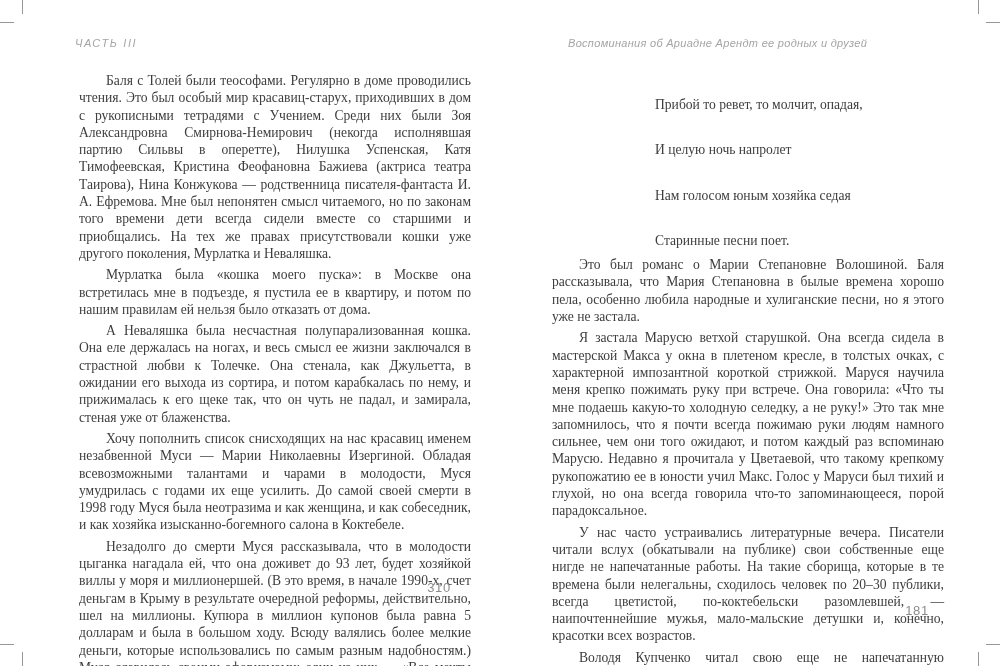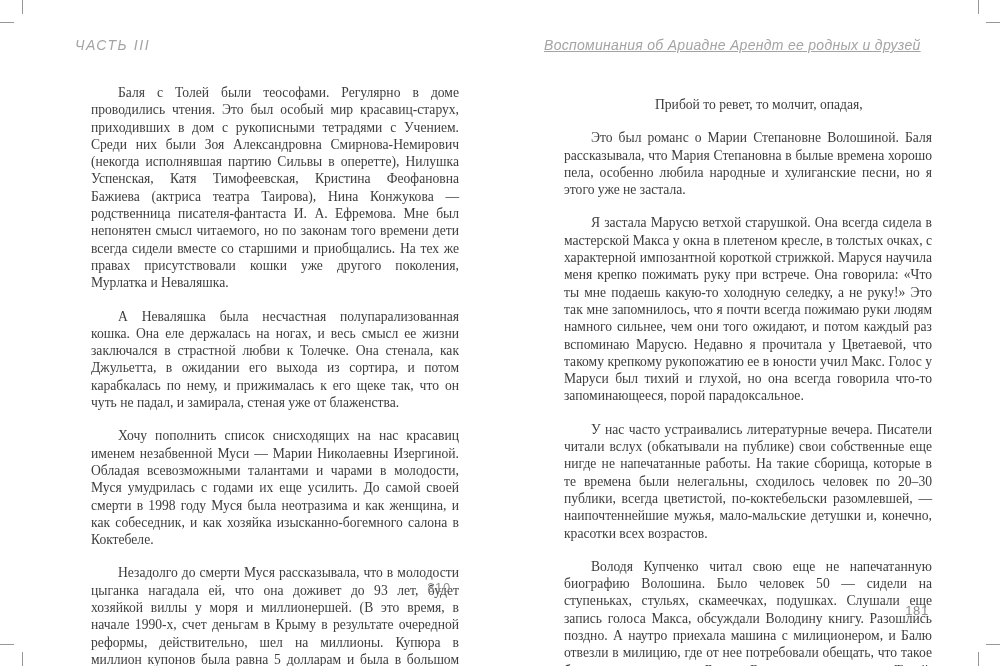--- a/index.html
+++ b/index.html
@@ -8,37 +8,37 @@
     background: #ffffff;
     position: relative;
     overflow: hidden;
     font-family: "Liberation Serif", serif;
   }
   .crop { position: absolute; background: #979797; }
   .running-head {
     position: absolute;
     font-family: "Liberation Sans", sans-serif;
     font-style: italic;
-    font-size: 14px;
+    font-size: 11px;
     color: #a4a4a4;
   }
   .running-head.left { left: 75px; top: 37px; letter-spacing: 1.6px; }
-  .running-head.right { left: 544px; top: 37px; letter-spacing: 0.3px; text-decoration: underline; }
+  .running-head.right { left: 568px; top: 37px; letter-spacing: 0.3px; }
   .body-text {
     position: absolute;
     width: 400px;
     text-align: justify;
     font-size: 13.6px;
     line-height: 17.3px;
     color: #3d3d3d;
     hyphens: auto;
   }
   .body-text.left-col  { left: 75px;  top: 68px; }
   .body-text.right-col { left: 548px; top: 68px; }
-  .body-text p { margin: 16px; text-indent: 27px; font-family: Liberation Serif, serif; }
+  .body-text p { margin: 4px; text-indent: 27px; font-family: Liberation Serif, serif; }
   .poem { margin: 2px 0 7px 107px; }
   .poem div { text-indent: 0; margin-top: 28px; }
   .page-number {
     position: absolute;
     font-family: "Liberation Sans", sans-serif;
     font-size: 13px;
     color: #8d8d8d;
     letter-spacing: 0.6px;
     width: 44px;
     text-align: center;
@@ -55,33 +55,37 @@
 <div class="crop" style="left:986px; top:22px; width:14px; height:1px;"></div>
 <div class="crop" style="left:22px; top:652px; width:1px; height:14px;"></div>
 <div class="crop" style="left:0; top:644px; width:14px; height:1px;"></div>
 <div class="crop" style="left:978px; top:652px; width:1px; height:14px;"></div>
 <div class="crop" style="left:986px; top:644px; width:14px; height:1px;"></div>
 
 <div class="running-head left">ЧАСТЬ III</div>
 
 <div class="body-text left-col">
   <p>Баля с Толей были теософами. Регулярно в доме проводились чтения. Это был особый мир красавиц-старух, приходивших в дом с рукописными тетрадями с Учением. Среди них были Зоя Александровна Смирнова-Немирович (некогда исполнявшая партию Сильвы в оперетте), Нилушка Успенская, Катя Тимофеевская, Кристина Феофановна Бажиева (актриса театра Таирова), Нина Конжукова — родственница писателя-фантаста И. А. Ефремова. Мне был непонятен смысл читаемого, но по законам того времени дети всегда сидели вместе со старшими и приобщались. На тех же правах присутствовали кошки уже другого поколения, Мурлатка и Неваляшка.</p>
+  <p>Мурлатка была «кошка моего пуска»: в Москве она встретилась мне в подъезде, я пустила ее в квартиру, и потом по нашим правилам ей нельзя было отказать от дома.</p>
   <p>А Неваляшка была несчастная полупарализованная кошка. Она еле держалась на ногах, и весь смысл ее жизни заключался в страстной любви к Толечке. Она стенала, как Джульетта, в ожидании его выхода из сортира, и потом карабкалась по нему, и прижималась к его щеке так, что он чуть не падал, и замирала, стеная уже от блаженства.</p>
   <p>Хочу пополнить список снисходящих на нас красавиц именем незабвенной Муси — Марии Николаевны Изергиной. Обладая всевозможными талантами и чарами в молодости, Муся умудрилась с годами их еще усилить. До самой своей смерти в 1998 году Муся была неотразима и как женщина, и как собеседник, и как хозяйка изысканно-богемного салона в Коктебеле.</p>
   <p>Незадолго до смерти Муся рассказывала, что в молодости цыганка нагадала ей, что она доживет до 93 лет, будет хозяйкой виллы у моря и миллионершей. (В это время, в начале 1990-х, счет деньгам в Крыму в результате очередной реформы, действительно, шел на миллионы. Купюра в миллион купонов была равна 5 долларам и была в большом ходу. Всюду валялись более мелкие деньги, которые использовались по самым разным надобностям.) Муся славилась своими афоризмами; один из них — «Все мечты сбываются, но тогда, когда это уже не нужно».</p>
 
 </div>
 
 <div class="page-number left">310</div>
 
 <div class="running-head right">Воспоминания об Ариадне Арендт ее родных и друзей</div>
 
 <div class="body-text right-col">
   <div class="poem">
     <div>Прибой то ревет, то молчит, опадая,</div>
+    <div>И целую ночь напролет</div>
+    <div>Нам голосом юным хозяйка седая</div>
+    <div>Старинные песни поет.</div>
   </div>
   <p>Это был романс о Марии Степановне Волошиной. Баля рассказывала, что Мария Степановна в былые времена хорошо пела, особенно любила народные и хулиганские песни, но я этого уже не застала.</p>
   <p>Я застала Марусю ветхой старушкой. Она всегда сидела в мастерской Макса у окна в плетеном кресле, в толстых очках, с характерной импозантной короткой стрижкой. Маруся научила меня крепко пожимать руку при встрече. Она говорила: «Что ты мне подаешь какую-то холодную селедку, а не руку!» Это так мне запомнилось, что я почти всегда пожимаю руки людям намного сильнее, чем они того ожидают, и потом каждый раз вспоминаю Марусю. Недавно я прочитала у Цветаевой, что такому крепкому рукопожатию ее в юности учил Макс. Голос у Маруси был тихий и глухой, но она всегда говорила что-то запоминающееся, порой парадоксальное.</p>
   <p>У нас часто устраивались литературные вечера. Писатели читали вслух (обкатывали на публике) свои собственные еще нигде не напечатанные работы. На такие сборища, которые в те времена были нелегальны, сходилось человек по 20–30 публики, всегда цветистой, по-коктебельски разомлевшей, — наипочтеннейшие мужья, мало-мальские детушки и, конечно, красотки всех возрастов.</p>
   <p>Володя Купченко читал свою еще не напечатанную биографию Волошина. Было человек 50 — сидели на ступеньках, стульях, скамеечках, подушках. Слушали еще запись голоса Макса, обсуждали Володину книгу. Разошлись поздно. А наутро приехала машина с милиционером, и Балю отвезли в милицию, где от нее потребовали обещать, что такое больше не повторится. Бедная Баля, помня прошлое с Толей, была напугана, ее привезли домой через два часа. Но, несмотря на неприятное происшествие, сборища все равно продолжались.</p>
 
 </div>
 
 <div class="page-number right">181</div>
 

